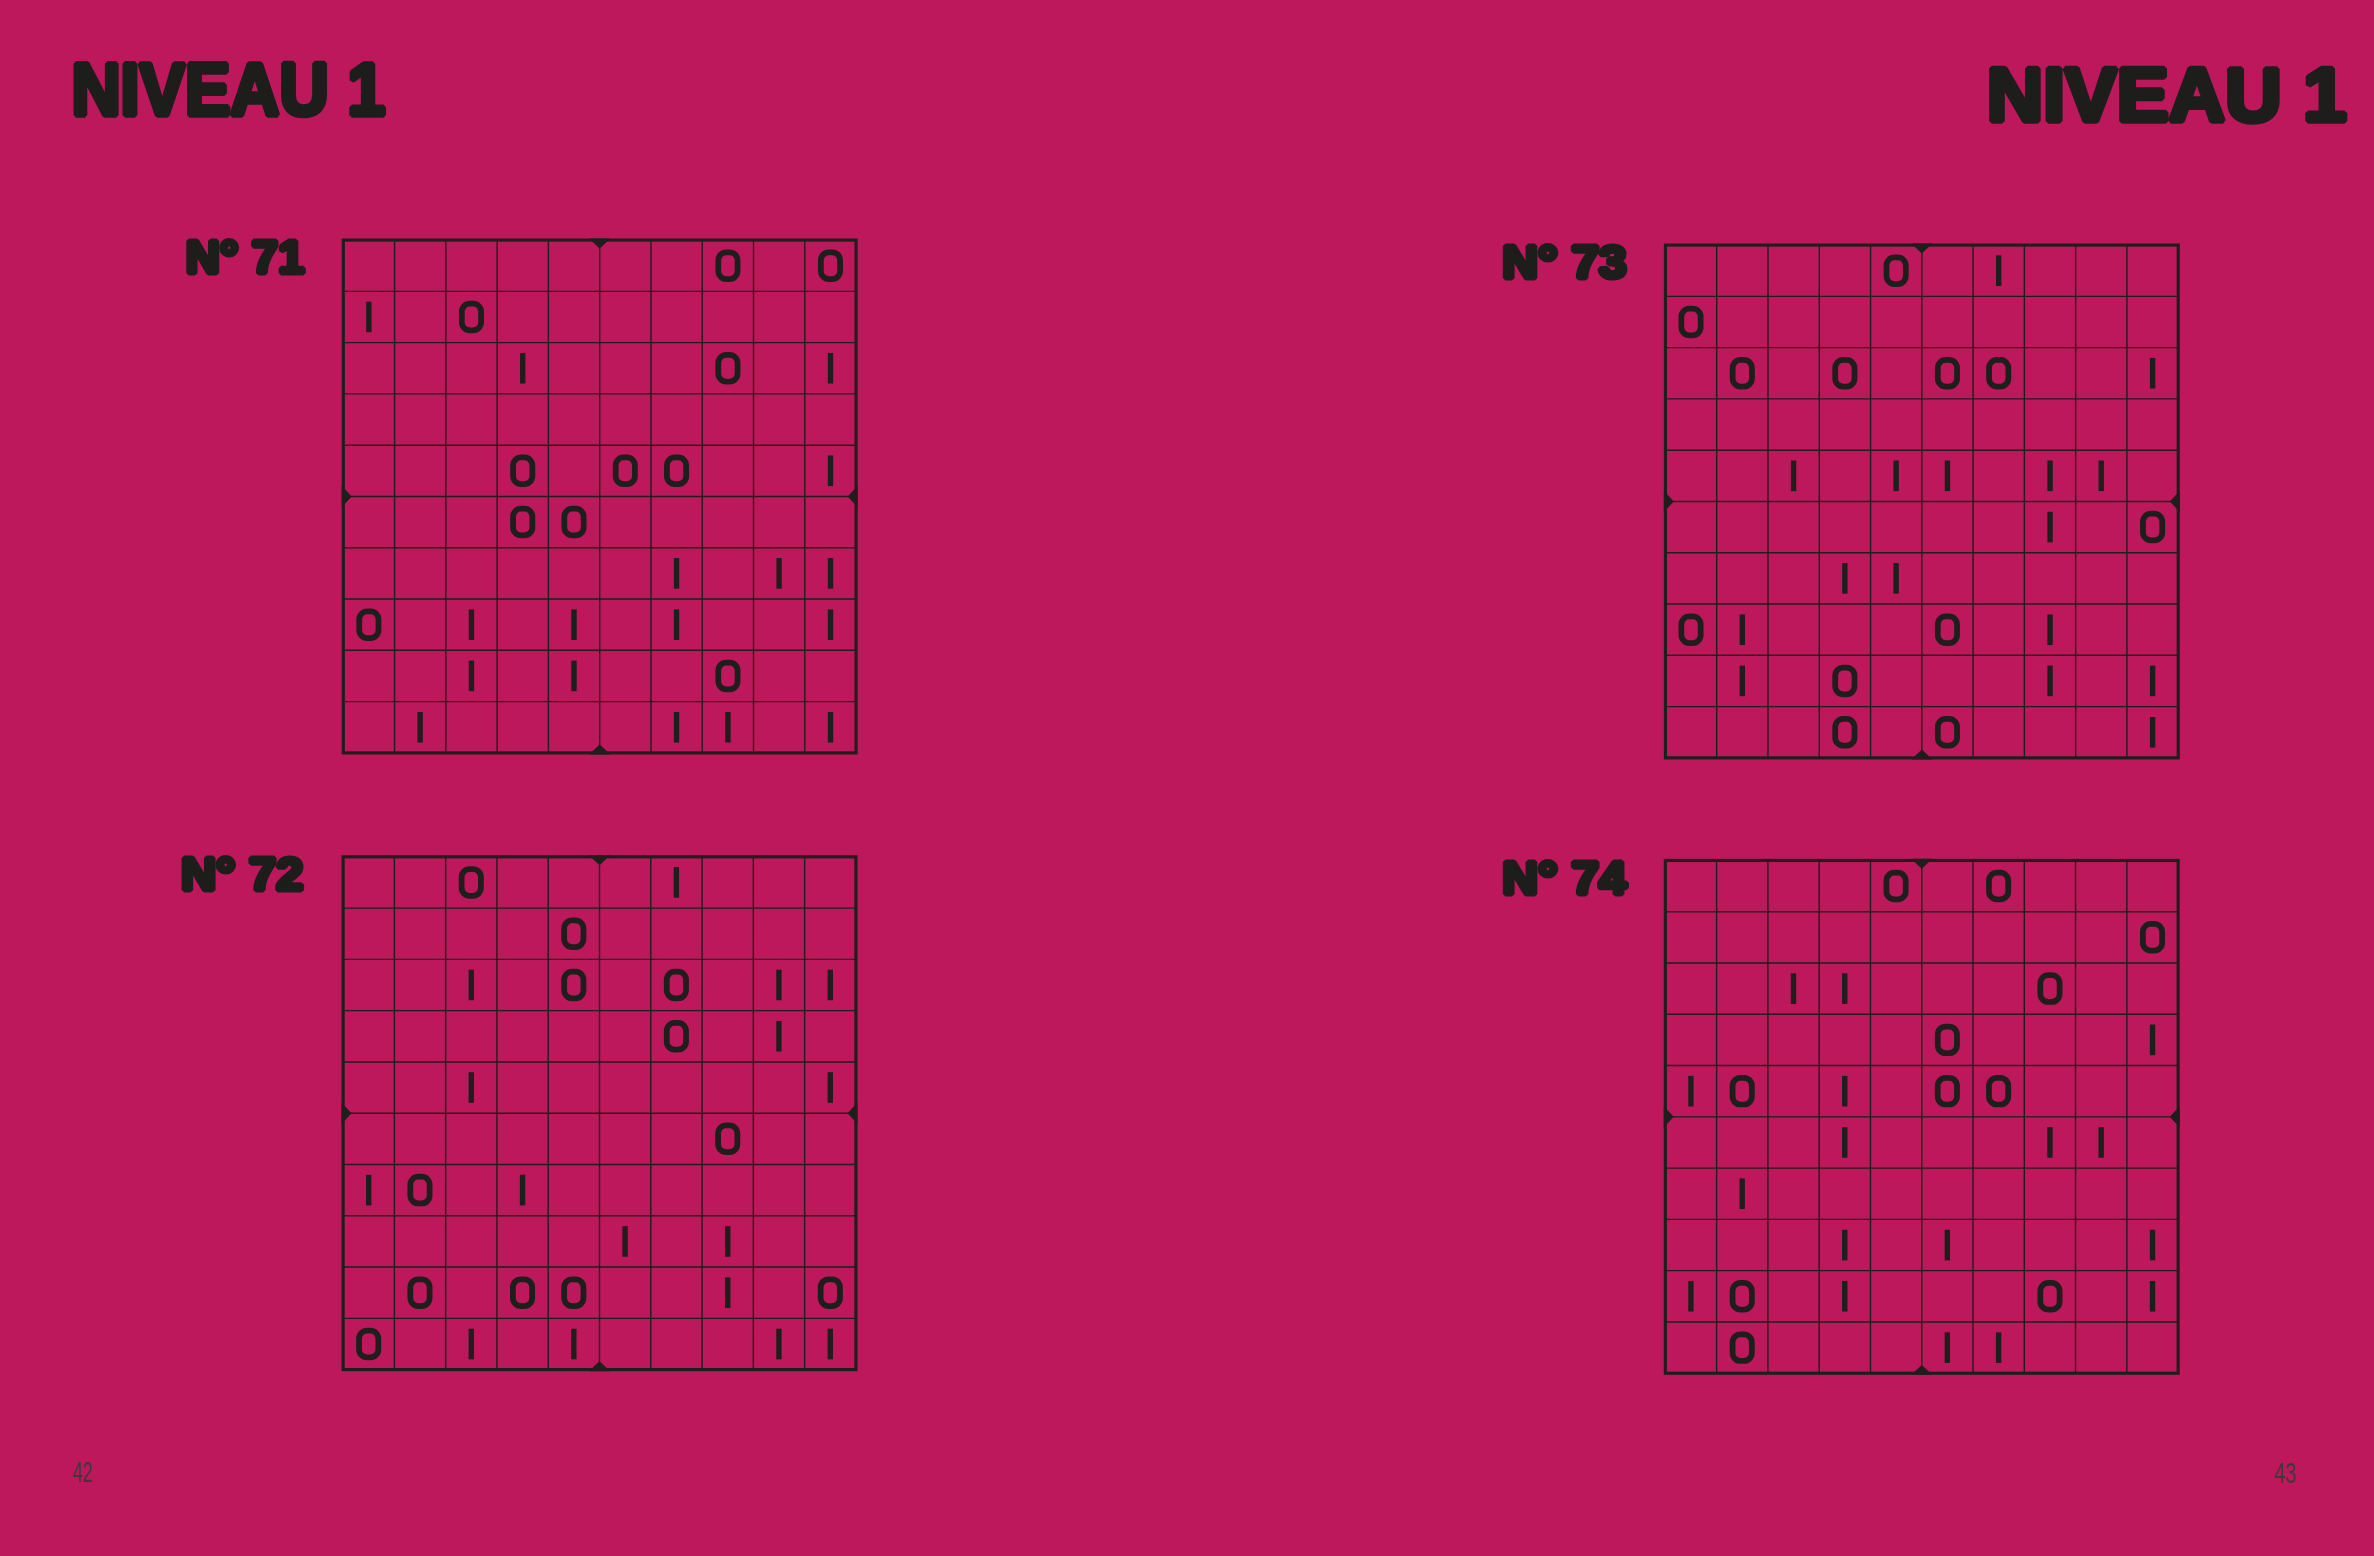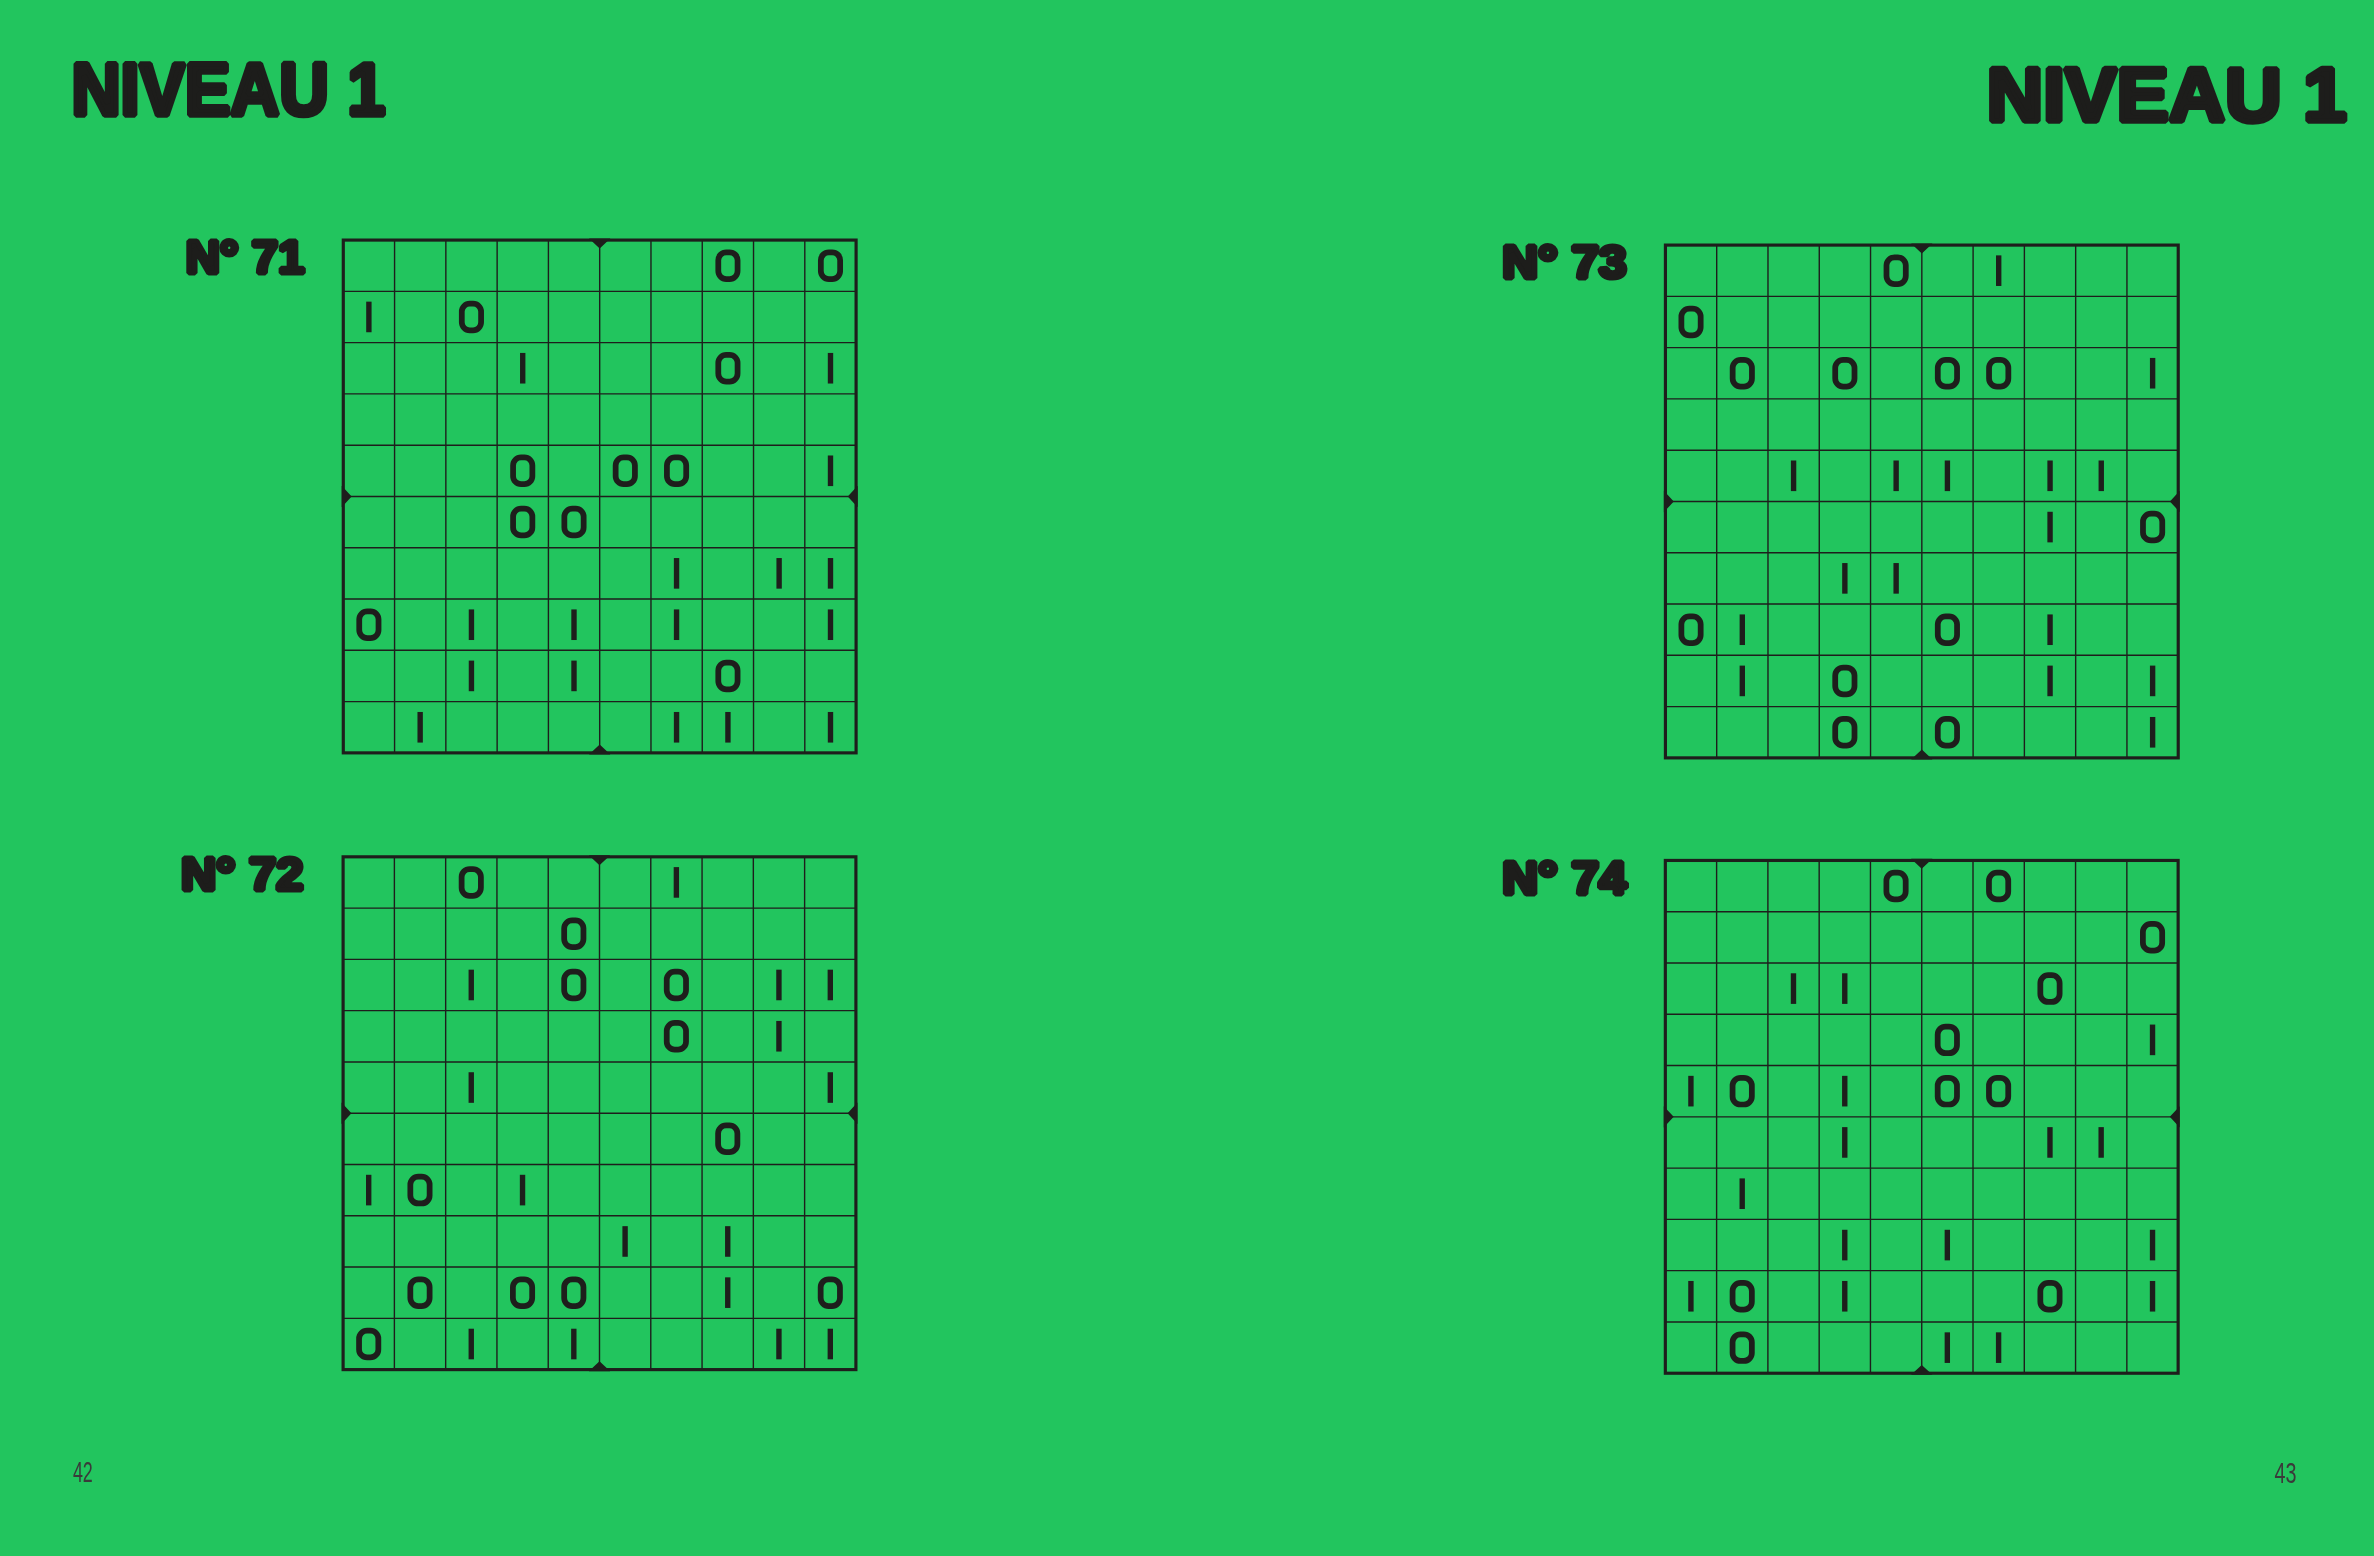--- a/index.html
+++ b/index.html
@@ -1,16 +1,16 @@
 <!DOCTYPE html>
 <html style="font-size:15px"><head>
 <meta charset="utf-8">
 <style>
 html,body{margin:0;padding:0;background:#ffffff;}
-#page{position:relative;width:2375px;height:1556px;background:#22c55e;overflow:hidden;
+#page{position:relative;width:2375px;height:1556px;background:#be185d;overflow:hidden;
 font-family:"Liberation Sans", sans-serif;}
 text{font-family:"Liberation Sans", sans-serif;}
 </style>
 </head>
 <body>
 <div id="page">
 <svg width="2375" height="1556" viewBox="0 0 2560 1678">
 <defs>
 <g id="gO">
           <rect x="-10.4" y="-14.4" width="20.8" height="28.8" rx="8.6" fill="none" stroke="#1e1e1c" stroke-width="6.2"></rect>

